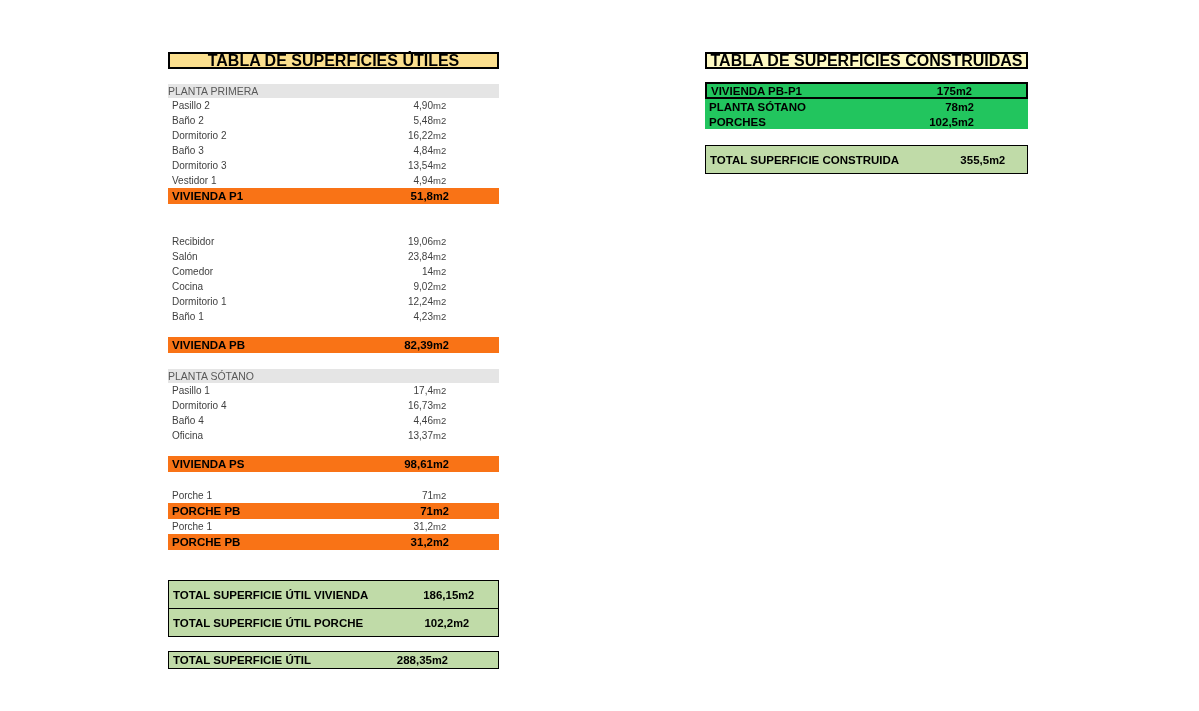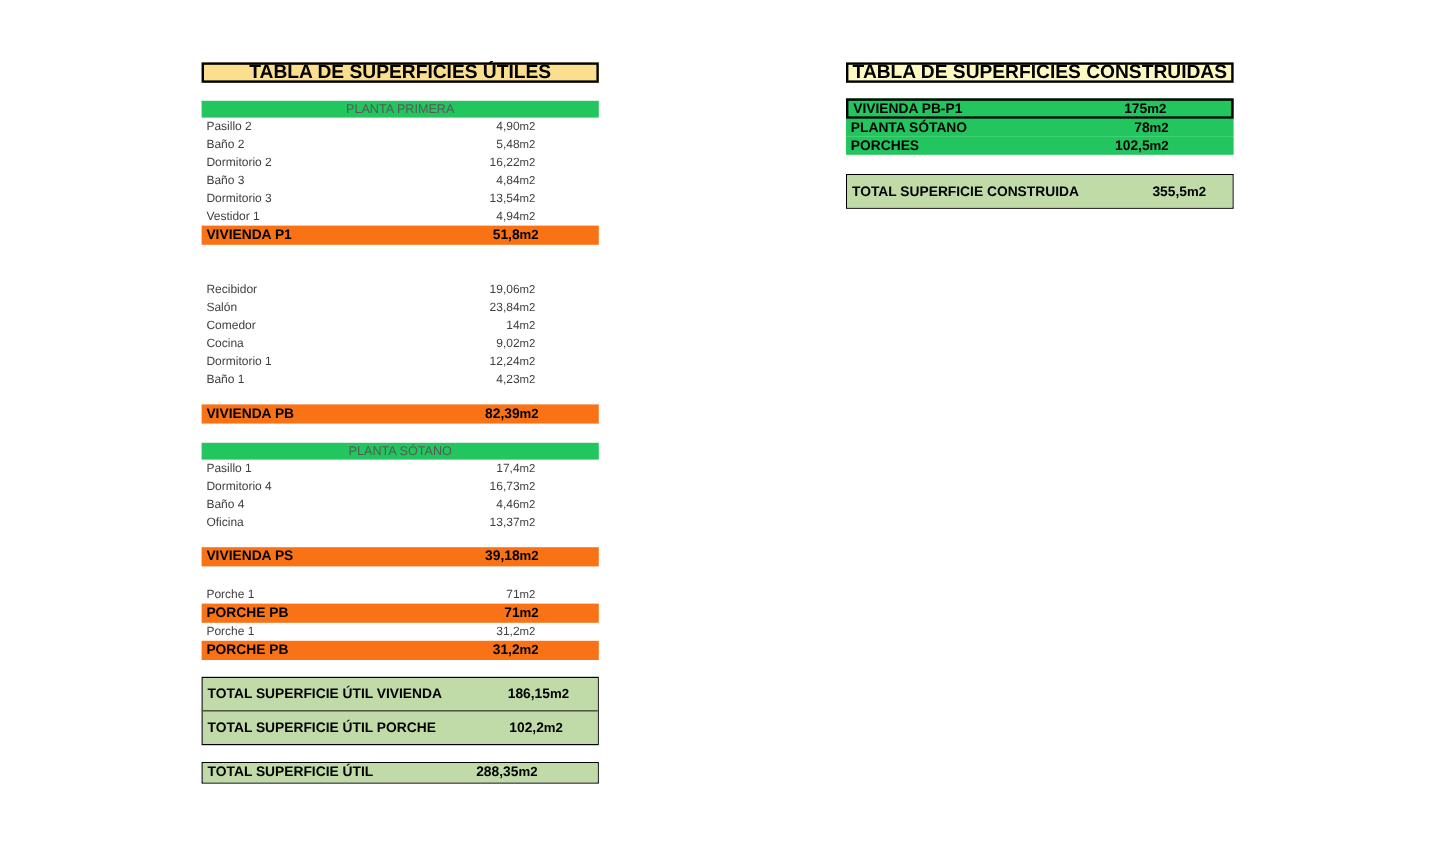--- a/index.html
+++ b/index.html
@@ -15,22 +15,22 @@
   #right-table { left:705px; width:323px; }
 
   .title-box {
     border:2px solid #000; height:13px; line-height:13px;
     text-align:center; font-weight:bold; font-size:16px; color:#000;
   }
   .title-left  { background:#fbdf8e; }
   .title-right { background:#fef9c3; }
 
   .section-header {
-    background:#22c55e; color:#595959;
-    text-align:center; font-size:10.5px; height:14px; line-height:14px;
+    background:#e5e5e5; color:#595959;
+    font-size:10.5px; height:14px; line-height:14px;
   }
 
   .row {
     display:grid; grid-template-columns:1fr 90px 66px;
     align-items:center; height:15px; font-size:10px; color:#3f3f3f;
   }
   .row .lbl  { padding-left:4px; white-space:nowrap; }
   .row .val  { text-align:right; }
   .row .unit { text-align:left; padding-right:3px; font-size:9.5px; }
 
@@ -38,21 +38,21 @@
     background:#f97316; font-weight:bold; color:#000;
     height:16px; font-size:11.5px;
   }
   .row.subtotal .unit { font-size:11px; }
 
   .mt15 { margin-top:15px; }
   .mt30 { margin-top:30px; }
   .mt16 { margin-top:16px; }
   .blank { height:13px; }
 
-  .totals-box { border:1px solid #000; margin-top:14px; }
+  .totals-box { border:1px solid #000; margin-top:30px; }
   .totals-box .row:first-child { border-bottom:1px solid #000; }
   .row.total {
     background:#c0dba8; font-weight:bold; color:#000;
     height:27px; font-size:11.5px;
   }
   .row.total .unit { font-size:11px; }
   .grand-box { border:1px solid #000; margin-top:14px; }
   .grand-box .row { height:16px; }
 
   
@@ -169,21 +169,21 @@
       <span class="unit">m2</span>
     </div>
     <div class="row">
       <span class="lbl">Oficina</span>
       <span class="val">13,37</span>
       <span class="unit">m2</span>
     </div>
     <div class="blank"></div>
     <div class="row subtotal">
       <span class="lbl">VIVIENDA PS</span>
-      <span class="val">39,18</span>
+      <span class="val">98,61</span>
       <span class="unit">m2</span>
     </div>
   </div>
 
   <div class="section mt16">
     <div class="row">
       <span class="lbl">Porche 1</span>
       <span class="val">71</span>
       <span class="unit">m2</span>
     </div>

